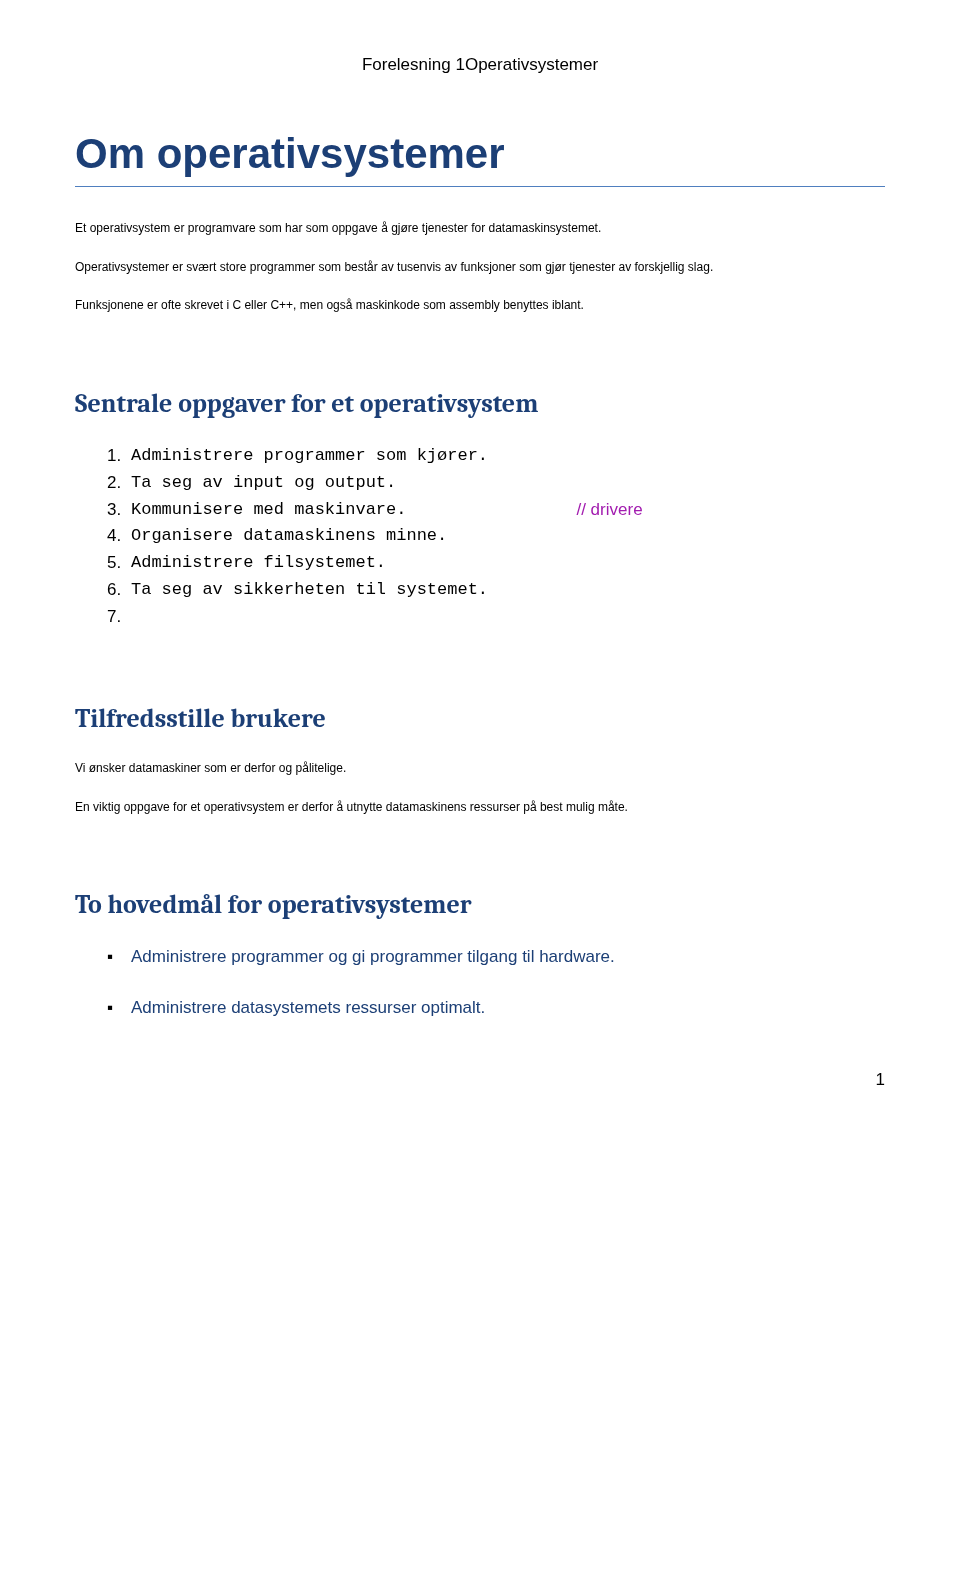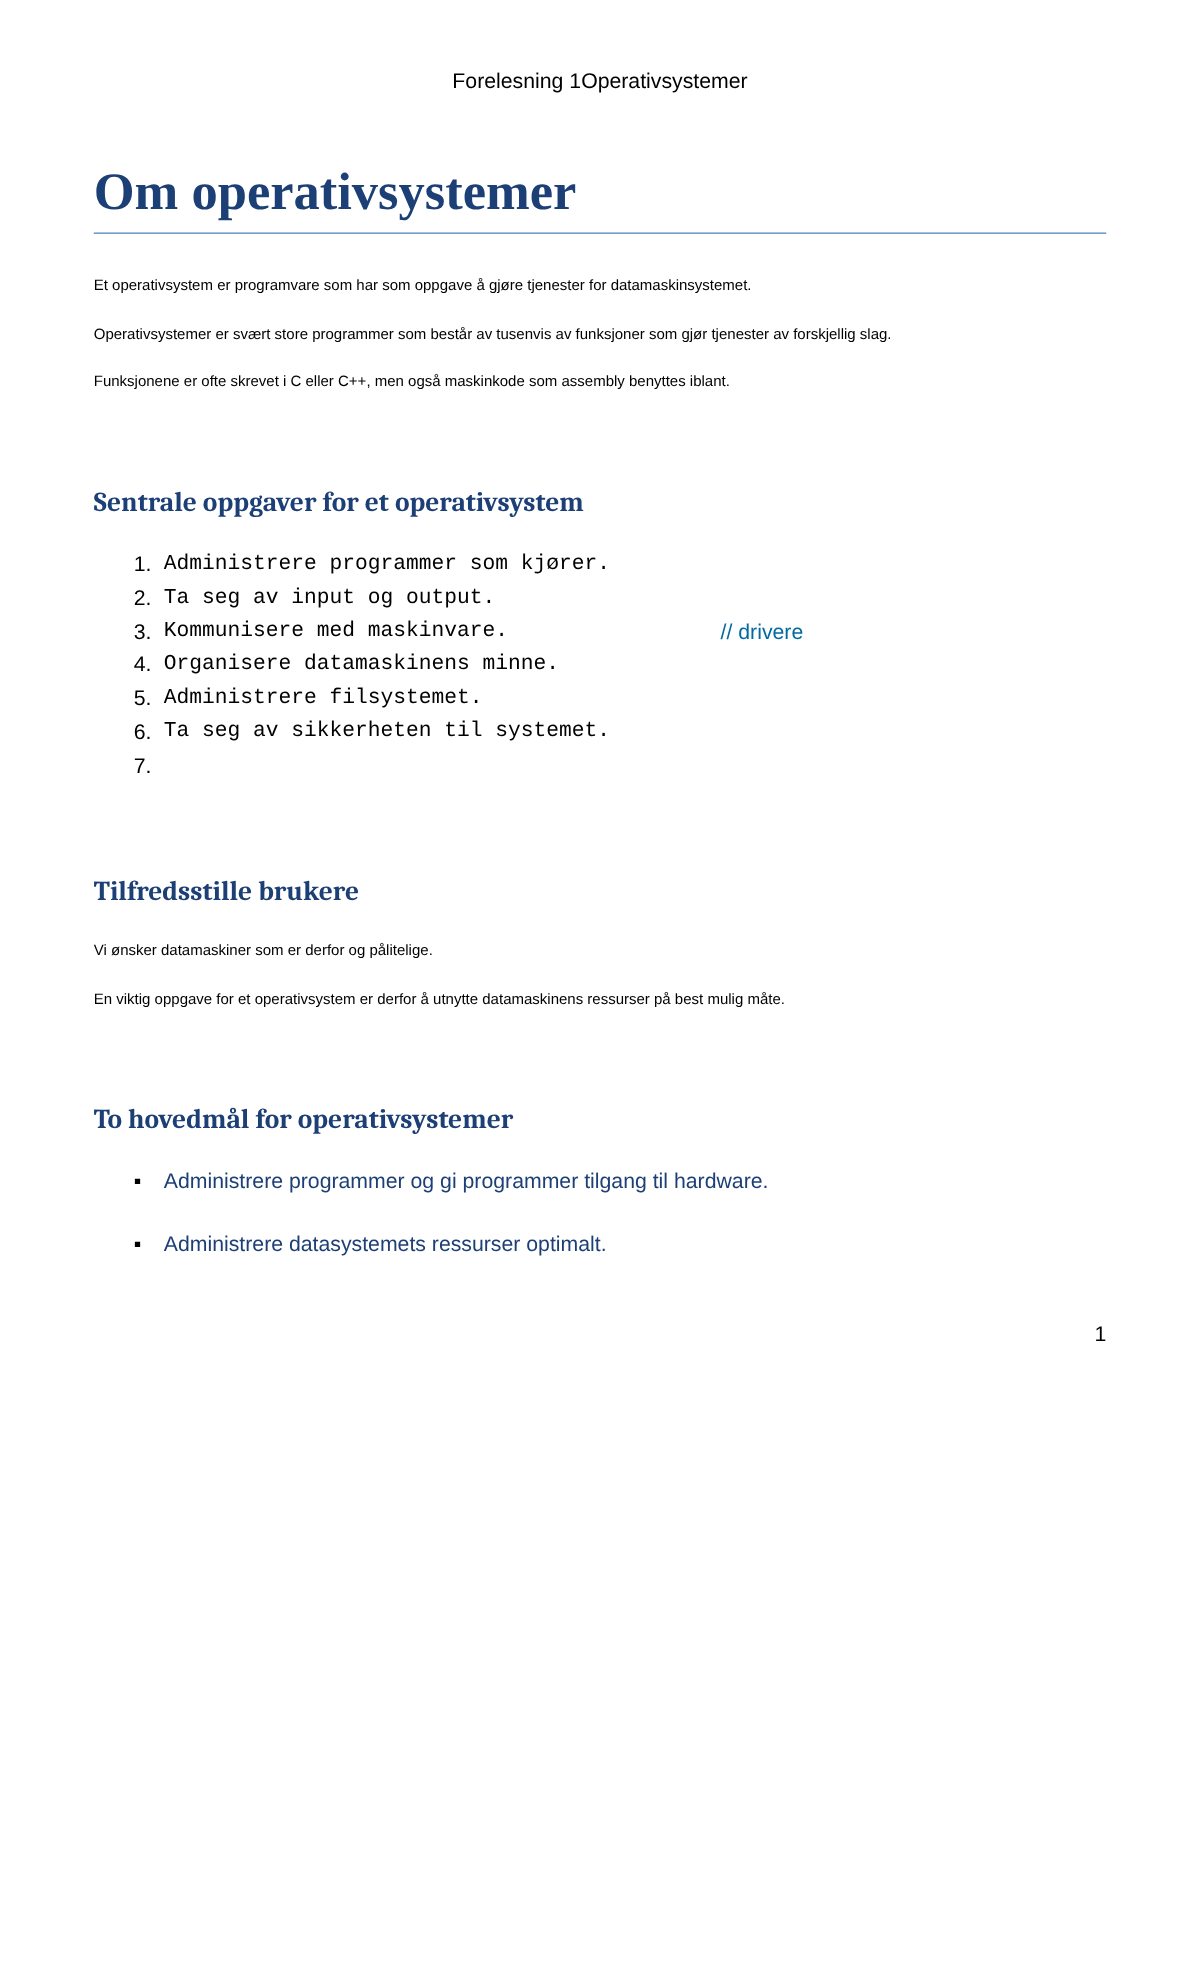--- a/index.html
+++ b/index.html
@@ -14,36 +14,36 @@
       padding: 55px 75px 40px 75px;
       color: #000000;
     }
     .header-row {
       display: flex;
       justify-content: center;
       font-size: 17px;
       margin-bottom: 55px;
     }
     .title {
-      font-family: Liberation Serif, serif;
+      font-family: Liberation Sans, sans-serif;
       font-size: 42px;
       color: #1c3f76;
       border-bottom: 1px solid #4f7fbf;
       padding-bottom: 8px;
       margin-bottom: 33px;
     }
     .body-text {
       font-size: 12px;
       line-height: 1.38;
       margin-bottom: 22px;
       margin-top: 11px;
     }
     .section-heading {
       font-family: Cambria, Georgia, serif;
-      font-size: 22px;
+      font-size: 26px;
       color: #1c3f76;
       font-weight: bold;
       margin-top: 75px;
       margin-bottom: 26px;
     }
     .numbered-list {
       list-style: none;
       font-size: 17px;
       line-height: 1.35;
       margin-left: 32px;
@@ -56,21 +56,21 @@
     }
     .list-number {
       width: 24px;
     }
     .list-text {
       flex: 0 0 auto;
       font-family: Liberation Mono, monospace;
     }
     .list-comment {
       margin-left: 170px;
-      color: #0369a1;
+      color: #a21caf;
     }
     .bullet-list {
       list-style: none;
       font-size: 17px;
       line-height: 1.35;
       margin-left: 32px;
       color: #1c3f76;
     }
     .bullet-list li {
       margin-bottom: 28px;

